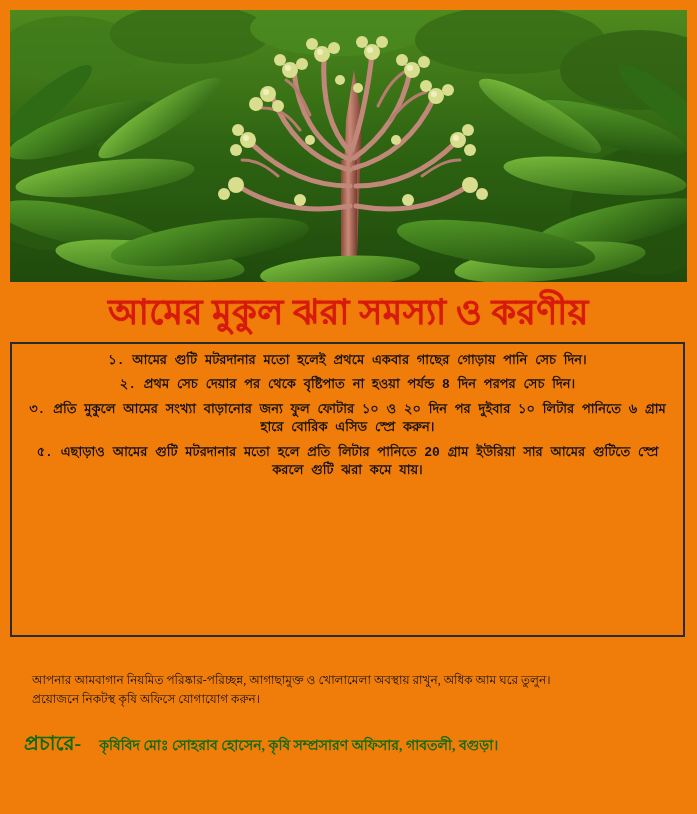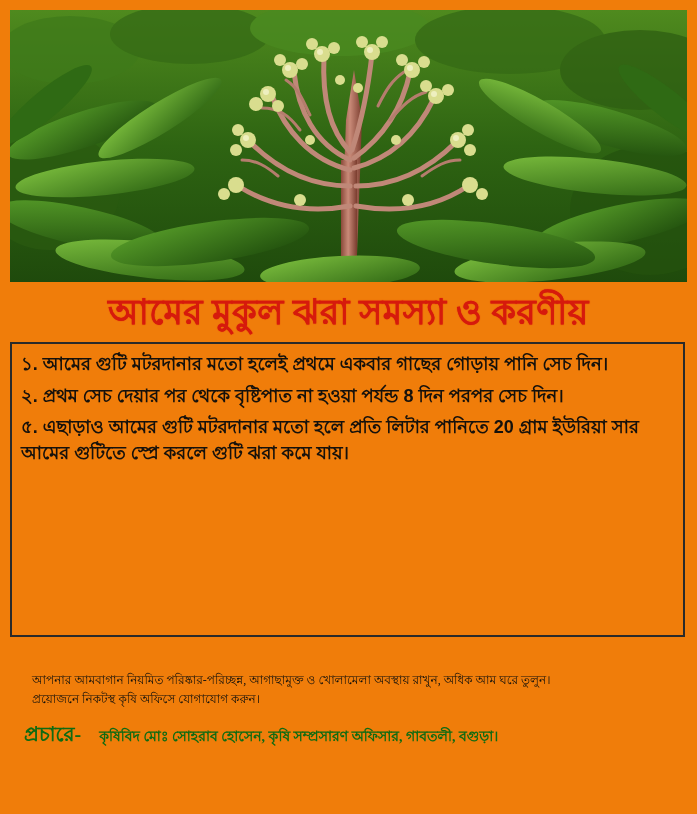--- a/index.html
+++ b/index.html
@@ -58,46 +58,47 @@
     width: 675px;
     height: 295px;
     border: 2px solid #2a2a2a;
     box-sizing: border-box;
     background: #f07d0a;
     padding: 8px 9px 0 9px;
     margin: 0 auto;
   }
   .point {
     color: #15110c;
-    font-size: 18px;
+    font-size: 13px;
     font-weight: bold;
     line-height: 1.42;
     margin: 0 0 6px 0;
-    font-family: Liberation Sans, sans-serif;
+    font-family: Liberation Mono, monospace;
+    text-align: center;
   }
 
   
   .footer {
     width: 677px;
     padding-top: 34px;
     box-sizing: border-box;
   }
   .note {
     color: #11100c;
     font-size: 12px;
     line-height: 1.6;
     padding-left: 22px;
     font-family: Liberation Serif, serif;
   }
   .credit-row {
     display: flex;
     align-items: baseline;
     gap: 18px;
     padding-left: 14px;
-    margin-top: 10px;
+    margin-top: 19px;
   }
   .credit-label {
     color: #0f6b12;
     font-size: 20px;
     font-weight: bold;
     white-space: nowrap;
   }
   .credit-name {
     color: #0f6b12;
     font-size: 14px;
@@ -242,20 +243,21 @@
     </svg>
   </div>
 
   <div class="title-band">
     <div class="title">আমের মুকুল ঝরা সমস্যা ও করণীয়</div>
   </div>
 
   <div class="body-box">
     <p class="point">১. আমের গুটি মটরদানার মতো হলেই প্রথমে একবার গাছের গোড়ায় পানি সেচ দিন।</p>
     <p class="point">২.  প্রথম সেচ দেয়ার পর থেকে বৃষ্টিপাত না হওয়া পর্যন্ড 8 দিন পরপর সেচ দিন।</p>
+    <p class="point">৩.  প্রতি মুকুলে আমের সংখ্যা বাড়ানোর জন্য ফুল ফোটার ১০ ও ২০ দিন পর দুইবার ১০ লিটার পানিতে ৬ গ্রাম হারে বোরিক এসিড স্প্রে করুন।</p>
     <p class="point">৫. এছাড়াও আমের গুটি মটরদানার মতো হলে প্রতি লিটার পানিতে 20 গ্রাম ইউরিয়া সার আমের গুটিতে স্প্রে করলে গুটি ঝরা কমে যায়।</p>
   </div>
 
   <div class="footer">
     <div class="note">আপনার আমবাগান নিয়মিত পরিষ্কার-পরিচ্ছন্ন, আগাছামুক্ত ও খোলামেলা অবস্থায় রাখুন, অধিক আম ঘরে তুলুন।</div>
     <div class="note">প্রয়োজনে নিকটস্থ কৃষি অফিসে যোগাযোগ করুন।</div>
     <div class="credit-row">
       <span class="credit-label">প্রচারে-</span>
       <span class="credit-name">কৃষিবিদ মোঃ সোহরাব হোসেন, কৃষি সম্প্রসারণ অফিসার, গাবতলী, বগুড়া।</span>
     </div>

